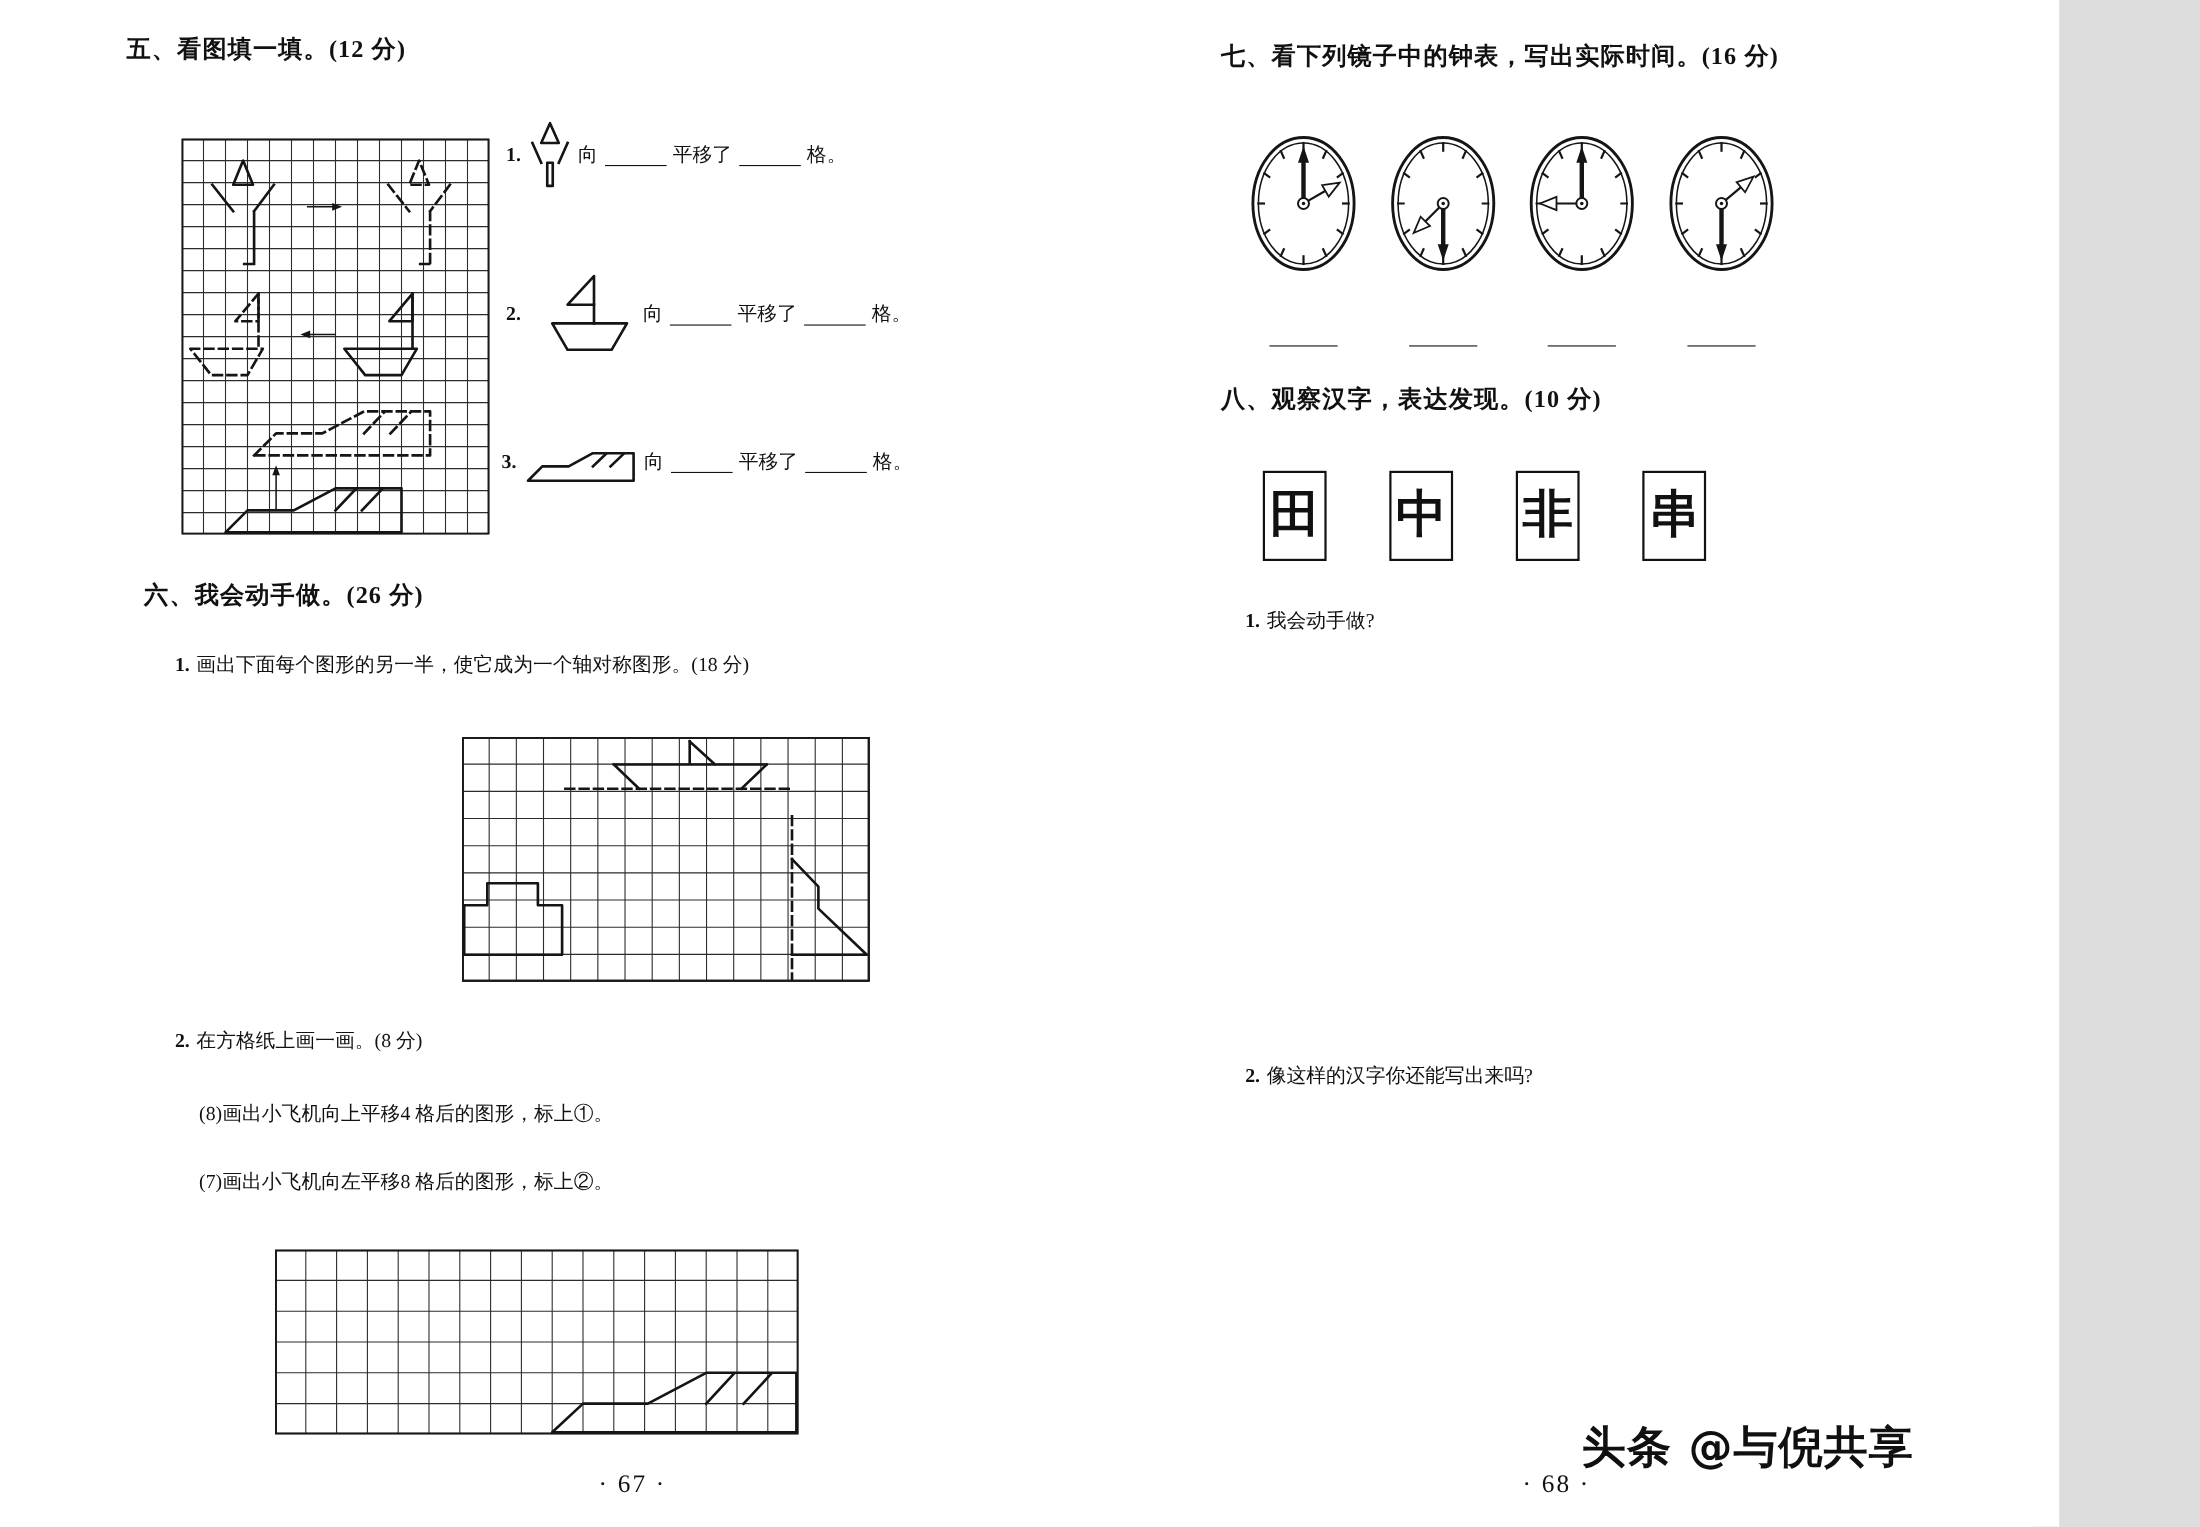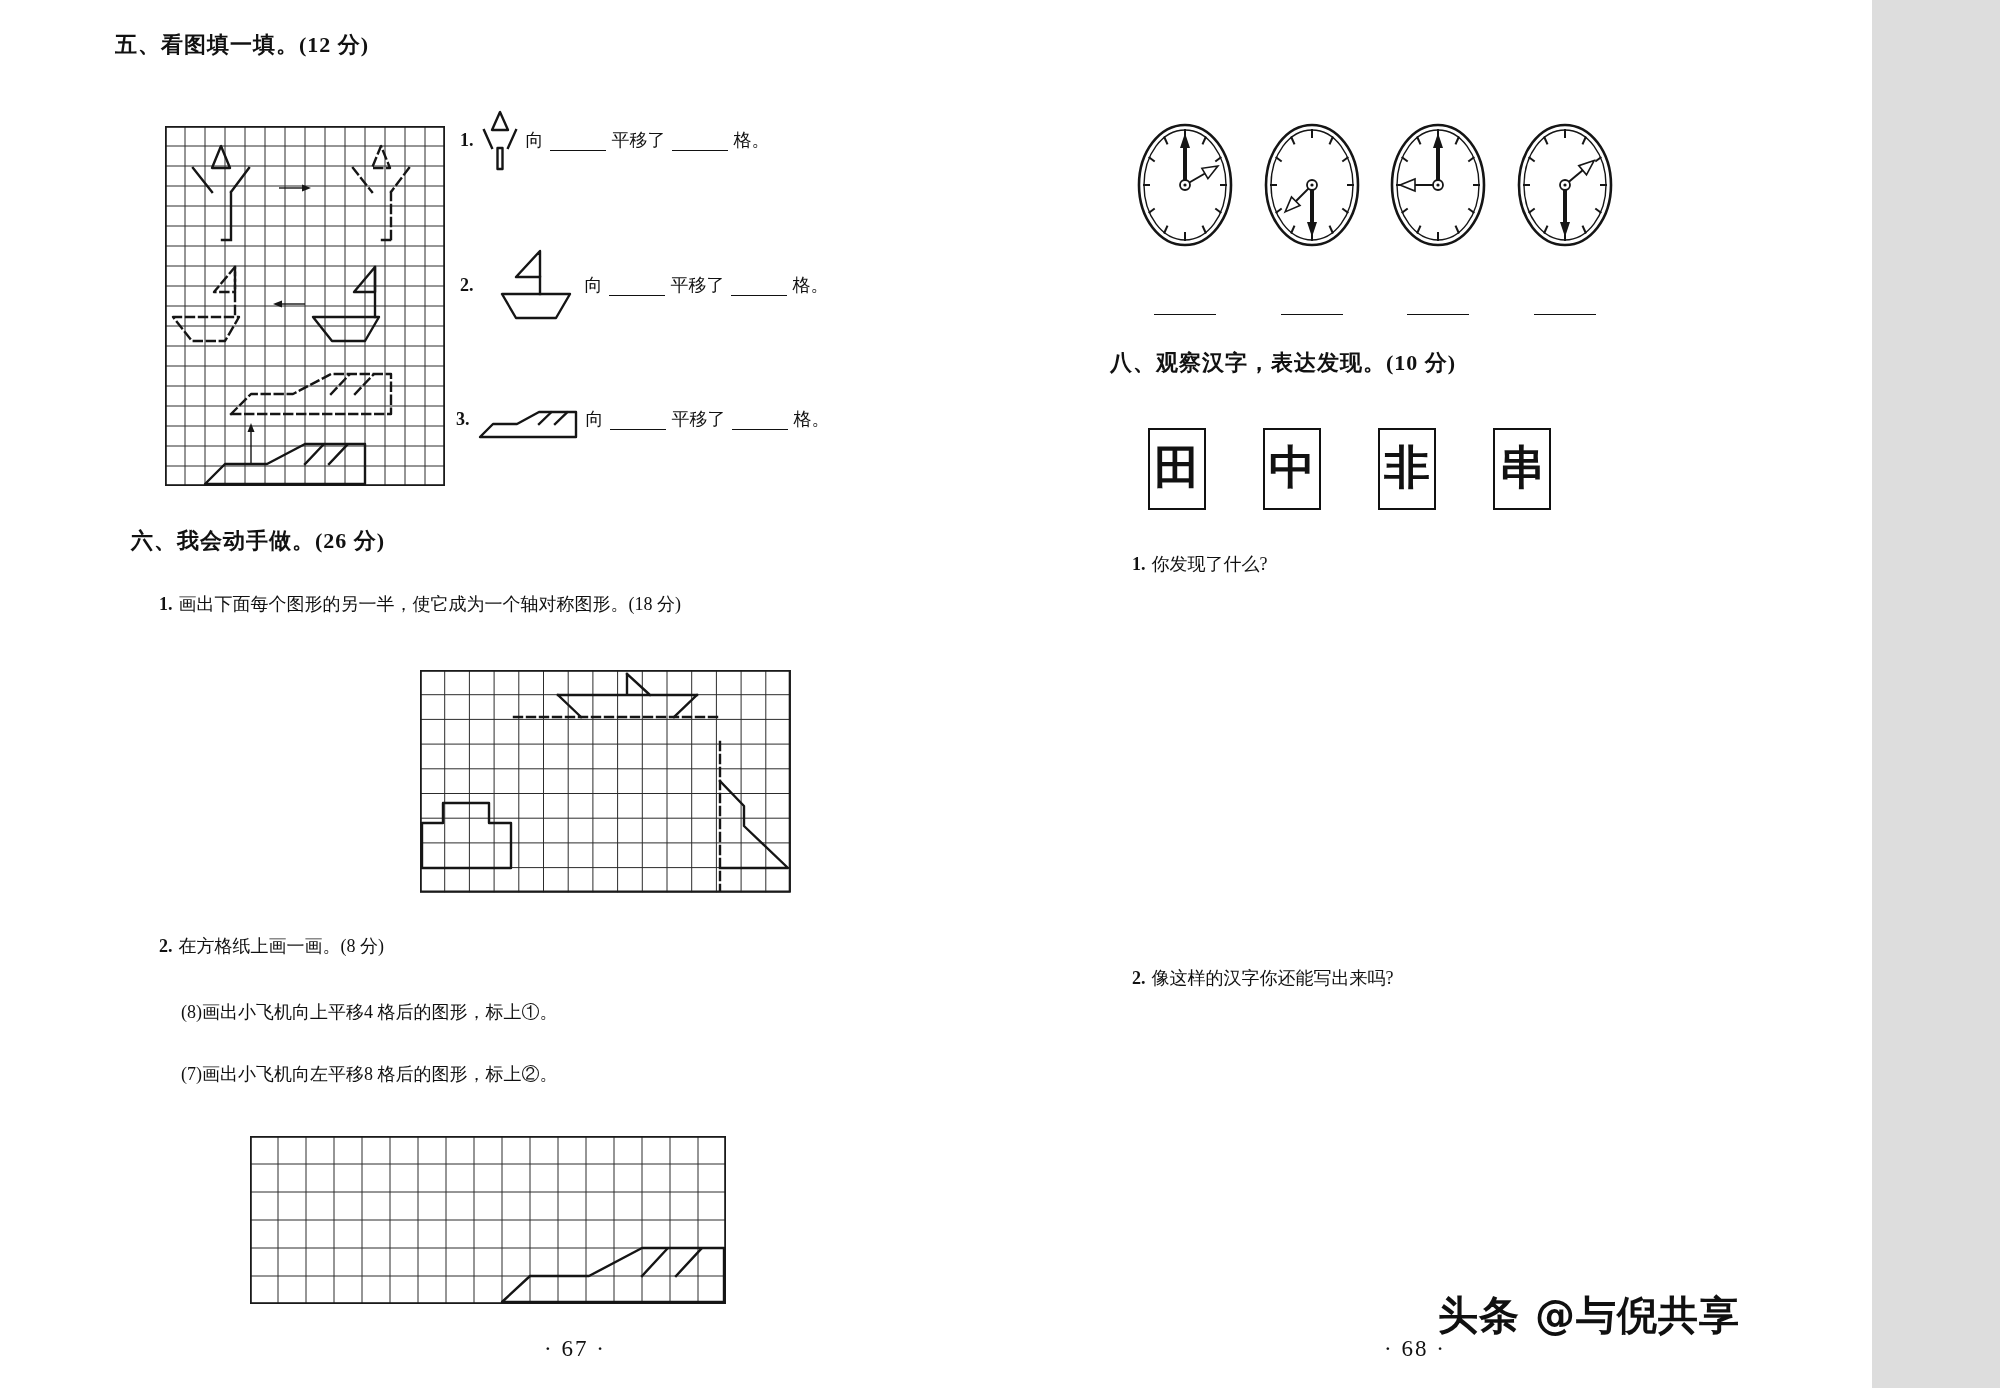--- a/index.html
+++ b/index.html
@@ -153,20 +153,21 @@
         <rect x="0.9" y="0.9" width="474.2" height="166.2" stroke="#1a1a1a" stroke-width="1.8" fill="none"></rect>
       </g>
     <g>
       <path class="shape" d="M252,166 L280,140 H339 L392,112 H474 V166 Z"></path>
       <path class="shape" d="M392,140 L417,113 M426,140 L451,113"></path>
     </g>
   </svg>
 
   <div class="page-num" style="left:480px;top:1336px;">· 67 ·</div>
 
+  <div class="abs sec-title" style="left:1110px;top:36px;">七、看下列镜子中的钟表，写出实际时间。(16 分)</div>
 
   <svg class="abs clock" style="left:1130px;top:120px;" width="110" height="130">
     <ellipse cx="55" cy="65" rx="46" ry="60" fill="none" stroke="#151515" stroke-width="2.6"></ellipse>
     <ellipse cx="55" cy="65" rx="41" ry="55" fill="none" stroke="#151515" stroke-width="1.4"></ellipse>
     <g class="ticks">
         <line x1="55" y1="9" x2="55" y2="18" stroke="#151515" stroke-width="2"></line>
         <line x1="76" y1="16.50257738807143" x2="72.5" y2="24.296806022131378" stroke="#151515" stroke-width="2"></line>
         <line x1="91.37306695894642" y1="36.99999999999999" x2="85.31088913245534" y2="41.5" stroke="#151515" stroke-width="2"></line>
         <line x1="97" y1="65" x2="90" y2="65" stroke="#151515" stroke-width="2"></line>
         <line x1="91.37306695894642" y1="92.99999999999999" x2="85.31088913245536" y2="88.49999999999999" stroke="#151515" stroke-width="2"></line>
@@ -283,21 +284,21 @@
   <div class="ansline" style="left:1534px;top:314px;"></div>
 
   <div class="abs sec-title" style="left:1110px;top:348px;">八、观察汉字，表达发现。(10 分)</div>
 
   <div class="char-box" style="left:1148px;top:428px;">田</div>
   <div class="char-box" style="left:1263px;top:428px;">中</div>
   <div class="char-box" style="left:1378px;top:428px;">非</div>
   <div class="char-box" style="left:1493px;top:428px;">串</div>
 
   <div class="abs q-text" style="left:1132px;top:552px;">
-    <span class="num">1.</span><span>你发现了什么?</span>
+    <span class="num">1.</span><span>我会动手做?</span>
   </div>
   <div class="abs q-text" style="left:1132px;top:966px;font-family:Liberation Serif, serif;">
     <span class="num">2.</span><span>像这样的汉字你还能写出来吗?</span>
   </div>
 
   <div class="watermark" style="left:1438px;top:1288px;">头条 @与倪共享</div>
   <div class="page-num" style="left:1320px;top:1336px;">· 68 ·</div>
 
 </div>
 

